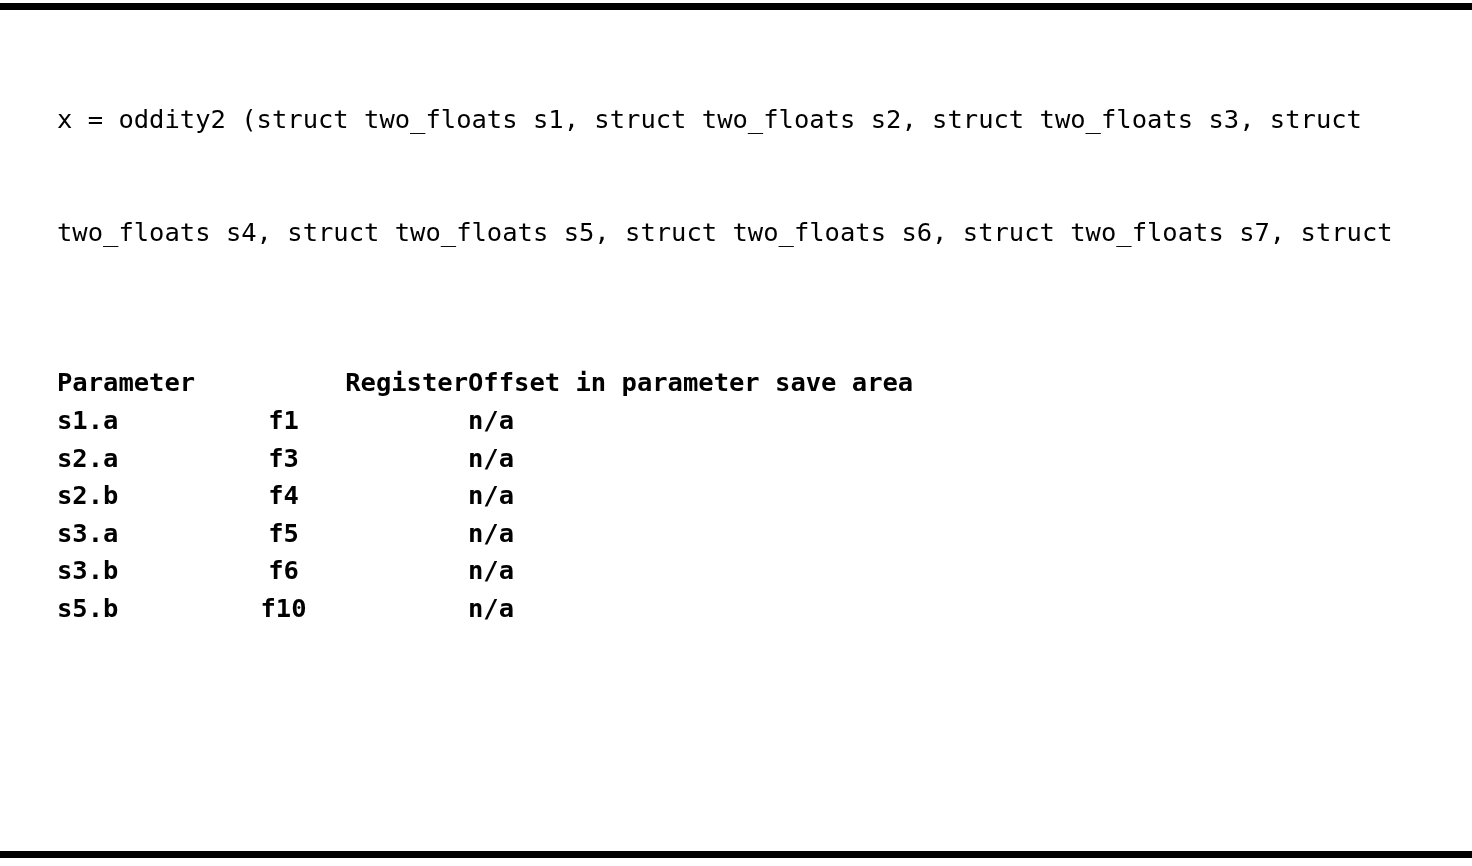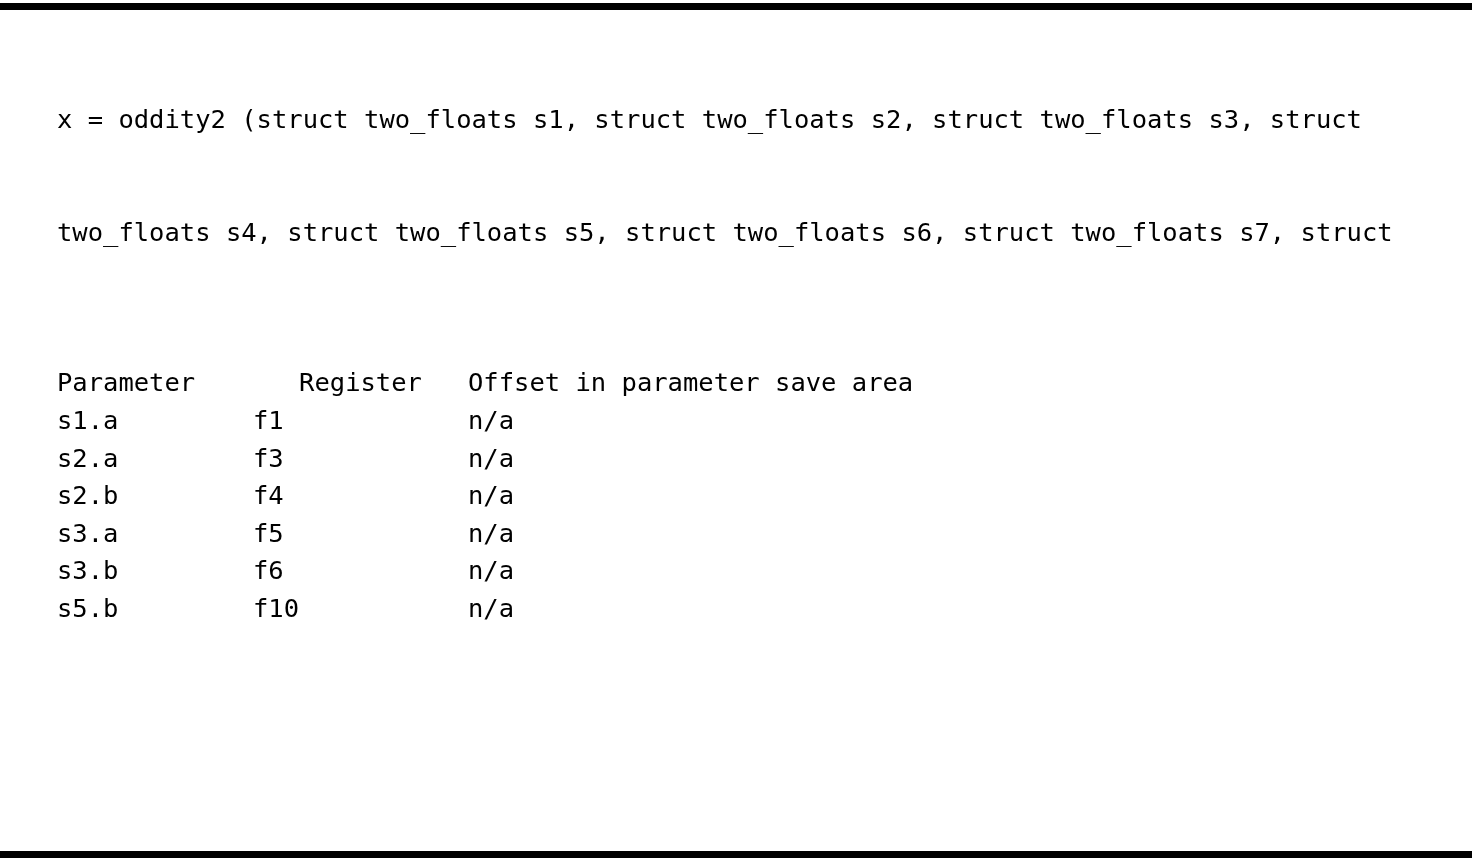--- a/index.html
+++ b/index.html
@@ -56,44 +56,44 @@
   
   .reg-table {
     font-size: 25.5px;
     line-height: 37.6px;
     border-collapse: collapse;
     table-layout: fixed;
   }
   .reg-table td, .reg-table th {
     padding: 0;
     margin: 0;
-    font-weight: normal;
+    font-weight: bold;
     text-align: left;
     vertical-align: top;
     white-space: pre;
     line-height: 37.6px;
     height: 37.6px;
     font-size: 25.5px;
     color: #000000;
   }
   .col-param  { width: 196px; }
   .col-reg    { width: 215px; }
   .col-offset { width: 700px; }
 
   
-  .hdr .col-reg { text-align: center; }
+  .hdr .col-reg { text-align: right; }
 
   
   .reg-cell {
     display: inline-block;
     width: 109px;          
   }
   .reg-val {
     display: inline-block;
-    text-align: left;
+    text-align: center;
     width: 61px;           
     white-space: pre;
   }
 </style>
 </head>
 <body>
 
 <div class="page">
 
   <div class="rule rule-top"></div>

